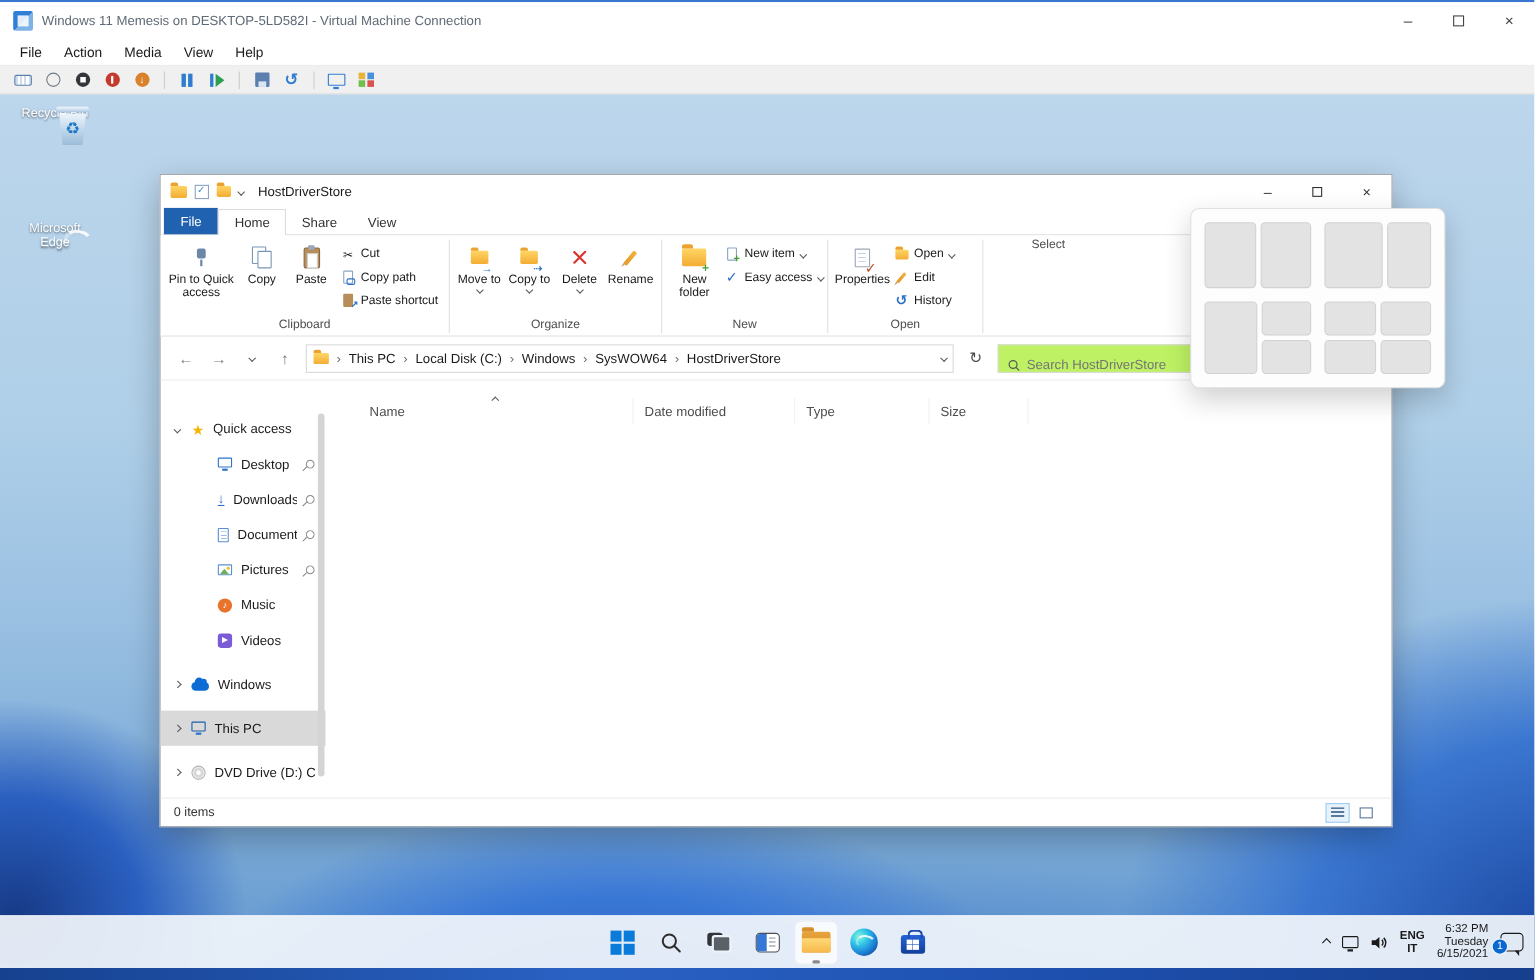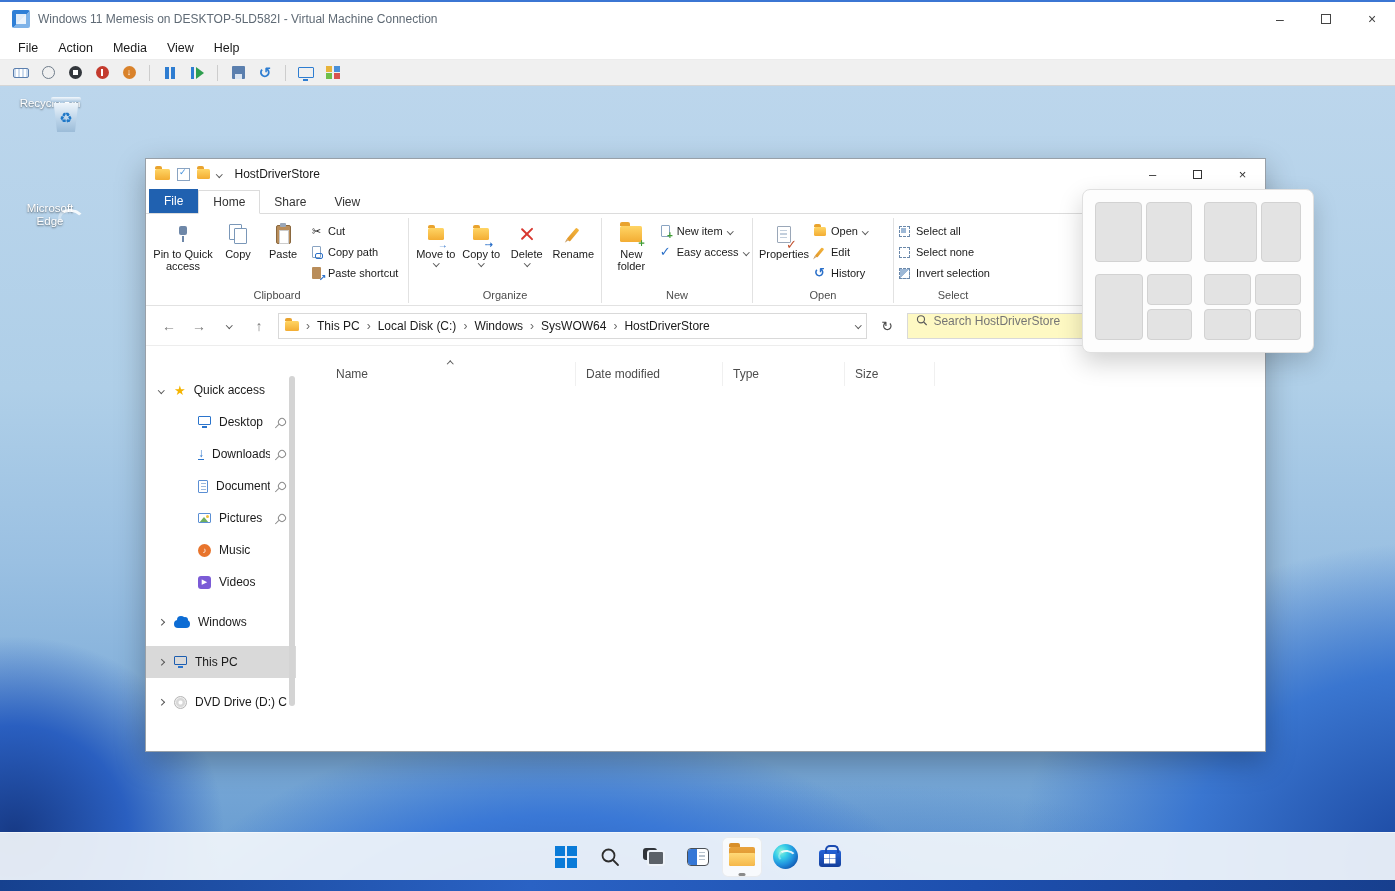--- a/index.html
+++ b/index.html
@@ -132,21 +132,21 @@
 .hist { color:#2b70c9; font-size:13px; font-weight:bold; line-height:12px; }
 
 
 .addr { height:40px; display:flex; align-items:center; padding:0 10px 0 12px; gap:8px; border-bottom:1px solid #ededed; }
 .navbtn { width:22px; height:22px; display:flex; align-items:center; justify-content:center; font-size:14px; color:#3f6fb5; }
 .navbtn.gray { color:#7a7a7a; }
 .addrbox { flex:1; height:26px; border:1px solid #d9d9d9; background:#fff; display:flex; align-items:center; padding:0 6px; gap:5px; }
 .crumb { font-size:12px; color:#1a1a1a; white-space:nowrap; }
 .csep { color:#6a6a6a; font-size:12px; padding:0 2px; }
 .refresh { width:24px; height:26px; display:flex; align-items:center; justify-content:center; color:#4a4a4a; font-size:14px; }
-.searchbox { width:348px; height:26px; border:1px solid #d9d9d9; background:#fef9c3; display:flex; align-items:flex-start; padding:0 8px; gap:6px; }
+.searchbox { width:348px; height:26px; border:1px solid #d9d9d9; background:#bef264; display:flex; align-items:flex-end; padding:0 8px; gap:6px; }
 .searchbox input { border:none; outline:none; width:100%; font-size:12px; color:#333; font-family:inherit; background:transparent; }
 .searchbox input::placeholder { color:#757575; }
 
 
 .econtent { flex:1; display:flex; min-height:0; }
 .npane { width:150px; position:relative; padding-top:28px; flex:none; }
 .nscroll { position:absolute; right:1px; top:30px; width:6px; height:330px; background:#d4d4d4; border-radius:3px; }
 .nrow { height:32px; display:flex; align-items:center; gap:8px; padding-left:10px; font-size:12px; color:#1a1a1a; }
 .nrow.child { padding-left:52px; }
 .nrow.sel { background:#d9d9d9; }
@@ -492,42 +492,20 @@
                 <span class="smico hist">↺</span>
                 <span>History</span>
               </div>
             </div>
           </div>
           <div class="rlabel">Open</div>
         </div>
         <div class="rdiv"></div>
 
         <div class="rgroup" style="width:118px">
-          <div class="rbody">
-            <div class="rcol">
-              <div class="rbtn-sm">
-                <span class="smico">
-                    <span class="selsq full"></span>
-                  </span>
-                <span>Select all</span>
-              </div>
-              <div class="rbtn-sm">
-                <span class="smico">
-                    <span class="selsq"></span>
-                  </span>
-                <span>Select none</span>
-              </div>
-              <div class="rbtn-sm">
-                <span class="smico">
-                    <span class="selsq inv"></span>
-                  </span>
-                <span>Invert selection</span>
-              </div>
-            </div>
-          </div>
           <div class="rlabel">Select</div>
         </div>
       </div>
 
       <div class="addr">
         <span class="navbtn gray">←</span>
         <span class="navbtn gray">→</span>
         <span class="navbtn">
             <span class="chev down tiny"></span>
           </span>
@@ -622,20 +600,31 @@
           <div class="hdrrow">
             <span class="chev up tiny sortchev"></span>
             <span class="hcell" style="width:250px">Name</span>
             <span class="hcell" style="width:147px">Date modified</span>
             <span class="hcell" style="width:122px">Type</span>
             <span class="hcell" style="width:90px">Size</span>
           </div>
         </div>
       </div>
 
+      <div class="estatus">
+        <span>0 items</span>
+        <div class="vtogs">
+          <span class="vtog active">
+              <span class="lines-ico"></span>
+            </span>
+          <span class="vtog">
+              <span class="rect-ico"></span>
+            </span>
+        </div>
+      </div>
     </div>
 
     <div class="snapfly">
       <div class="slay">
         <div class="scell"></div>
         <div class="scell"></div>
       </div>
       <div class="slay">
         <div class="scell" style="flex:1.35"></div>
         <div class="scell"></div>
@@ -680,17 +669,38 @@
         <div class="tslot active">
           <span class="tfold"></span>
         </div>
         <div class="tslot">
           <span class="tedge"></span>
         </div>
         <div class="tslot">
           <span class="tstore"></span>
         </div>
       </div>
+      <div class="tb-right">
+        <span class="chev up" style="border-color:#1a1a1a"></span>
+        <span class="traymon"></span>
+        <svg width="16" height="14" viewBox="0 0 18 16">
+          <polygon points="1,5.5 5,5.5 9,2 9,14 5,10.5 1,10.5" fill="#1a1a1a"></polygon>
+          <path d="M11.5 5 A4.2 4.2 0 0 1 11.5 11" fill="none" stroke="#1a1a1a" stroke-width="1.5"></path>
+          <path d="M13.5 3 A7 7 0 0 1 13.5 13" fill="none" stroke="#1a1a1a" stroke-width="1.5"></path>
+        </svg>
+        <span class="langblk">
+          <span style="display:block">ENG</span>
+          <span style="display:block">IT</span>
+        </span>
+        <span class="clockblk">
+          <span style="display:block">6:32 PM</span>
+          <span style="display:block">Tuesday</span>
+          <span style="display:block">6/15/2021</span>
+        </span>
+        <span class="notif">
+          <span class="nbadge">1</span>
+        </span>
+      </div>
     </div>
   </div>
 
   <div class="bottomstrip"></div>
 </div>
 
 </body></html>

